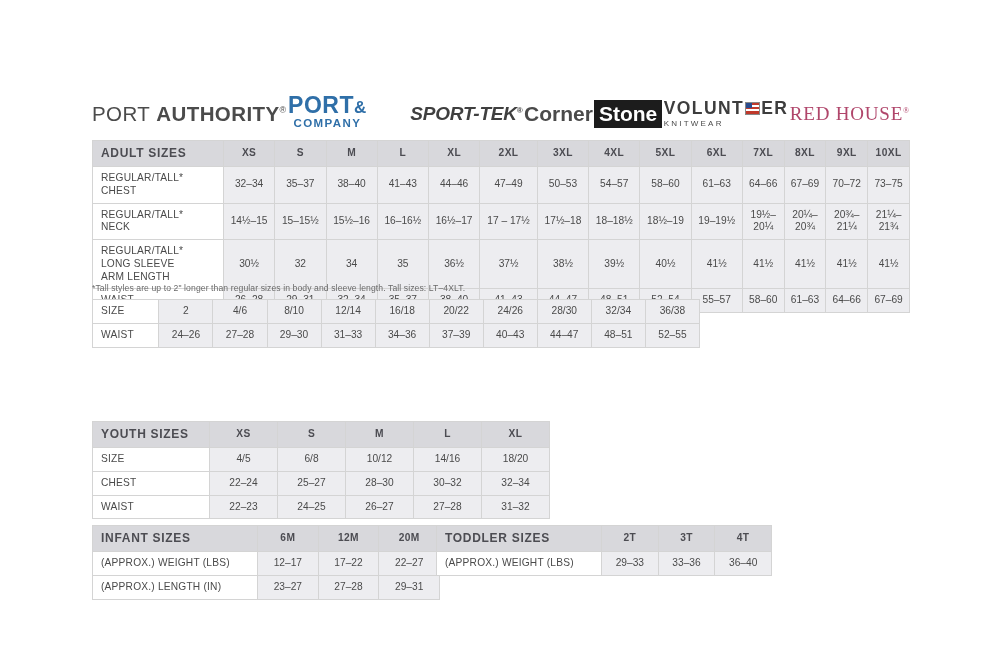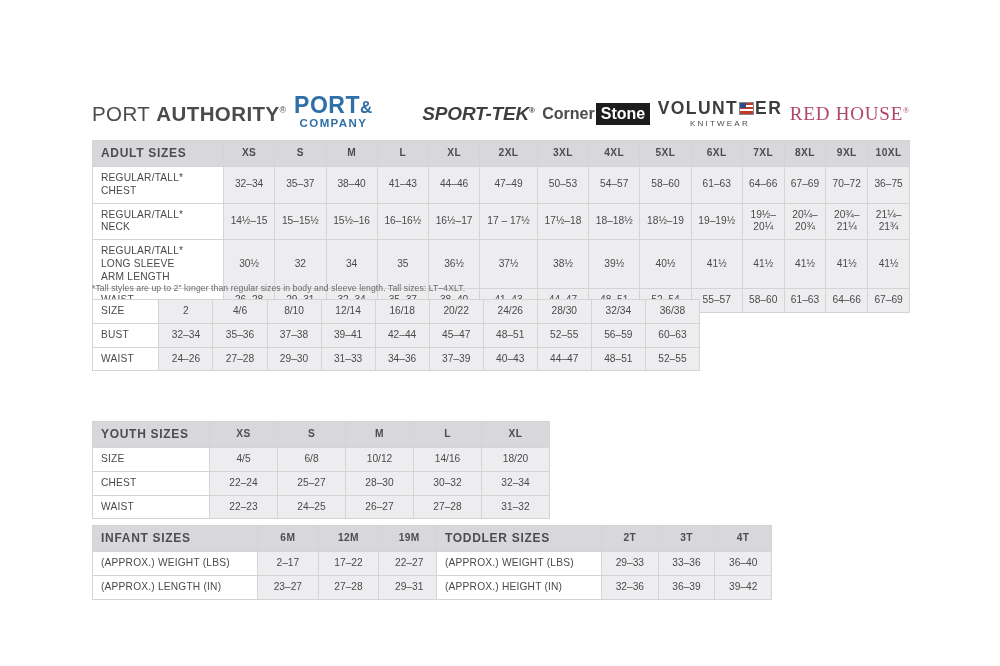--- a/index.html
+++ b/index.html
@@ -73,34 +73,33 @@
     font-style: italic;
     letter-spacing: -.2px;
     color: #3f3f3f;
     margin-left: 42px;
   }
   .b-sporttek .tek {
     color: #3f3f3f;
   }
 
   .b-cornerstone {
-    font-size: 16px;
+    font-size: 21px;
     color: #4a4a4a;
     font-weight: 600;
   }
   .b-cornerstone .stone {
     background: #1c1c1c;
     color: #ffffff;
     padding: 2px 5px 3px 5px;
     font-weight: 700;
     margin-left: 1px;
   }
 
   .b-volunteer {
-    text-align: center;
     line-height: 1;
     color: #3d3d3d;
   }
   .b-volunteer .l1 {
     display: block;
     font-size: 17.5px;
     font-weight: 700;
     letter-spacing: 1.4px;
   }
   .b-volunteer .flag {
@@ -270,21 +269,21 @@
         <td>41–43</td>
         <td>44–46</td>
         <td>47–49</td>
         <td>50–53</td>
         <td>54–57</td>
         <td>58–60</td>
         <td>61–63</td>
         <td>64–66</td>
         <td>67–69</td>
         <td>70–72</td>
-        <td>36–75</td>
+        <td>73–75</td>
       </tr>
 
       <tr class="shade">
         <td class="rowlabel">REGULAR/TALL*
 NECK</td>
         <td>14½–15</td>
         <td>15–15½</td>
         <td>15½–16</td>
         <td>16–16½</td>
         <td>16½–17</td>
@@ -355,33 +354,20 @@
         <td>8/10</td>
         <td>12/14</td>
         <td>16/18</td>
         <td>20/22</td>
         <td>24/26</td>
         <td>28/30</td>
         <td>32/34</td>
         <td>36/38</td>
       </tr>
 
-      <tr class="shade">
-        <td class="rowlabel">BUST</td>
-        <td>32–34</td>
-        <td>35–36</td>
-        <td>37–38</td>
-        <td>39–41</td>
-        <td>42–44</td>
-        <td>45–47</td>
-        <td>48–51</td>
-        <td>52–55</td>
-        <td>56–59</td>
-        <td>60–63</td>
-      </tr>
 
       <tr class="shade">
         <td class="rowlabel">WAIST</td>
         <td>24–26</td>
         <td>27–28</td>
         <td>29–30</td>
         <td>31–33</td>
         <td>34–36</td>
         <td>37–39</td>
         <td>40–43</td>
@@ -429,25 +415,25 @@
       </tr>
     </tbody>
   </table>
 
   <table class="tbl" id="infant-table">
     <tbody>
       <tr class="hdr">
         <td class="title cw-label-infant">INFANT SIZES</td>
         <td>6M</td>
         <td>12M</td>
-        <td>19M</td>
+        <td>20M</td>
       </tr>
       <tr class="shade">
         <td class="rowlabel">(APPROX.) WEIGHT (LBS)</td>
-        <td>2–17</td>
+        <td>12–17</td>
         <td>17–22</td>
         <td>22–27</td>
       </tr>
       <tr class="shade">
         <td class="rowlabel">(APPROX.) LENGTH (IN)</td>
         <td>23–27</td>
         <td>27–28</td>
         <td>29–31</td>
       </tr>
     </tbody>
@@ -460,22 +446,16 @@
         <td>2T</td>
         <td>3T</td>
         <td>4T</td>
       </tr>
       <tr class="shade">
         <td class="rowlabel">(APPROX.) WEIGHT (LBS)</td>
         <td>29–33</td>
         <td>33–36</td>
         <td>36–40</td>
       </tr>
-      <tr class="shade">
-        <td class="rowlabel">(APPROX.) HEIGHT (IN)</td>
-        <td>32–36</td>
-        <td>36–39</td>
-        <td>39–42</td>
-      </tr>
     </tbody>
   </table>
 
 </div>
 
 </body></html>

